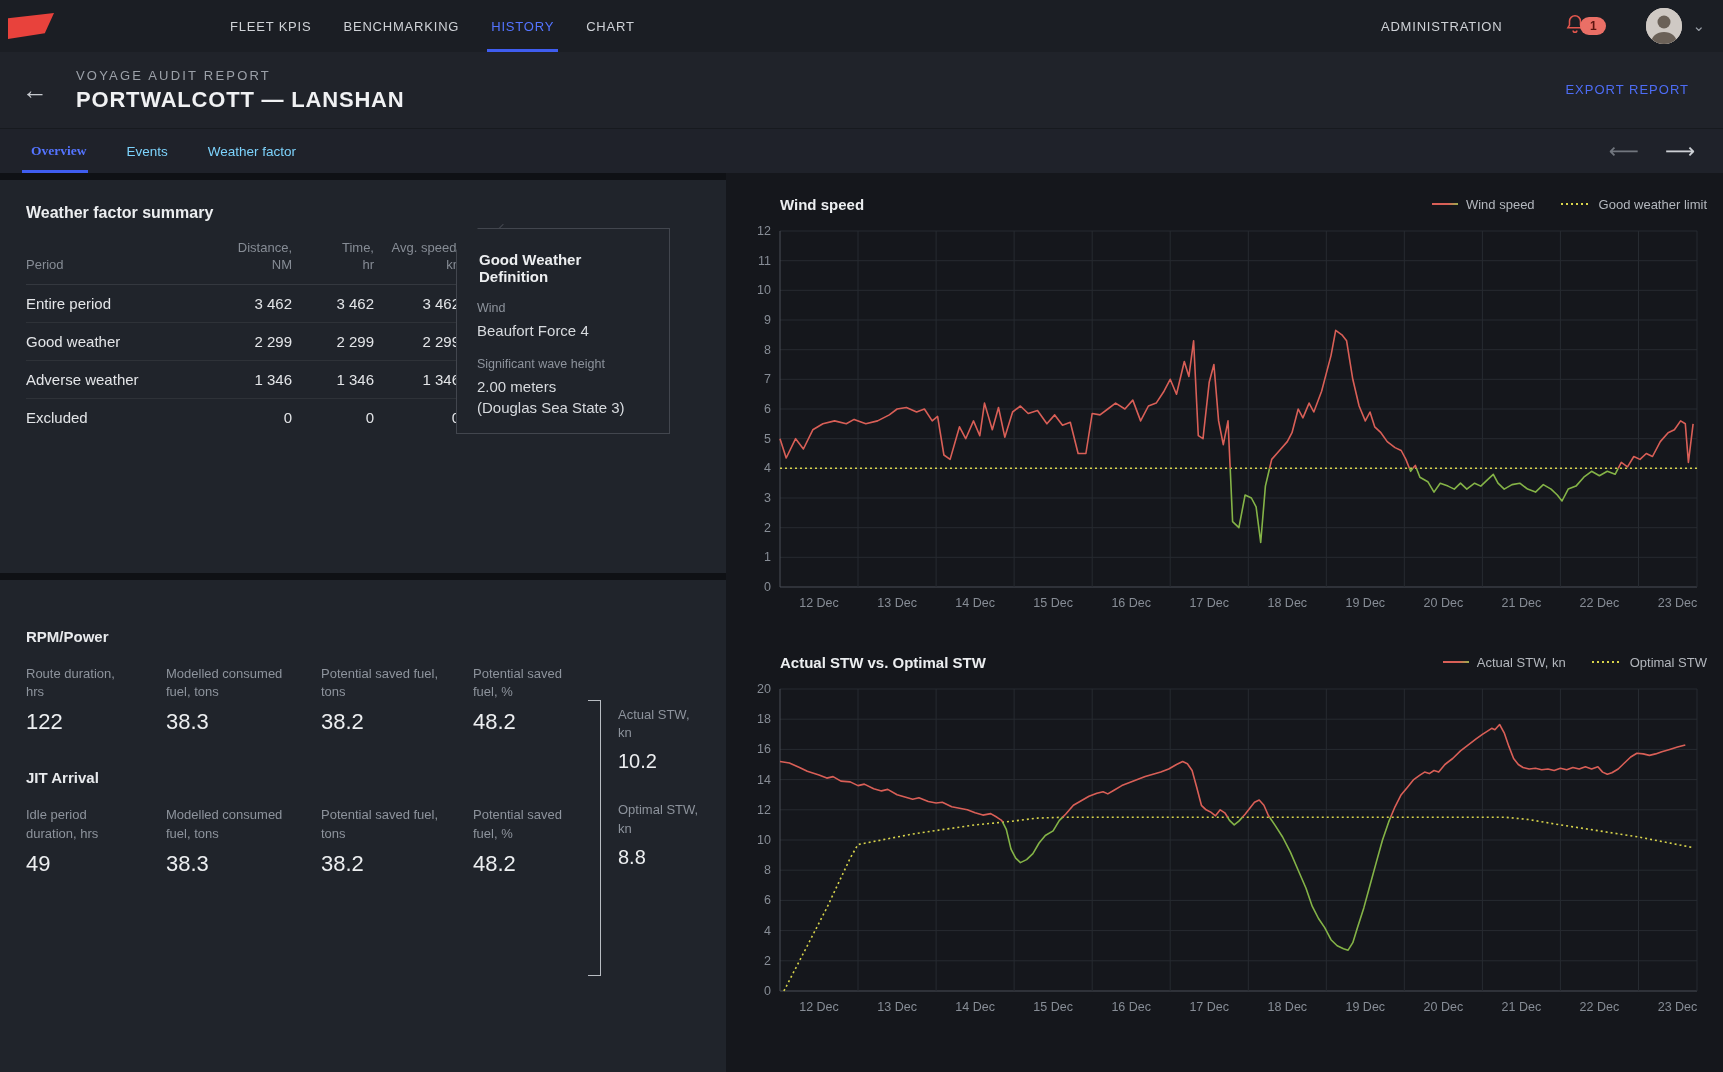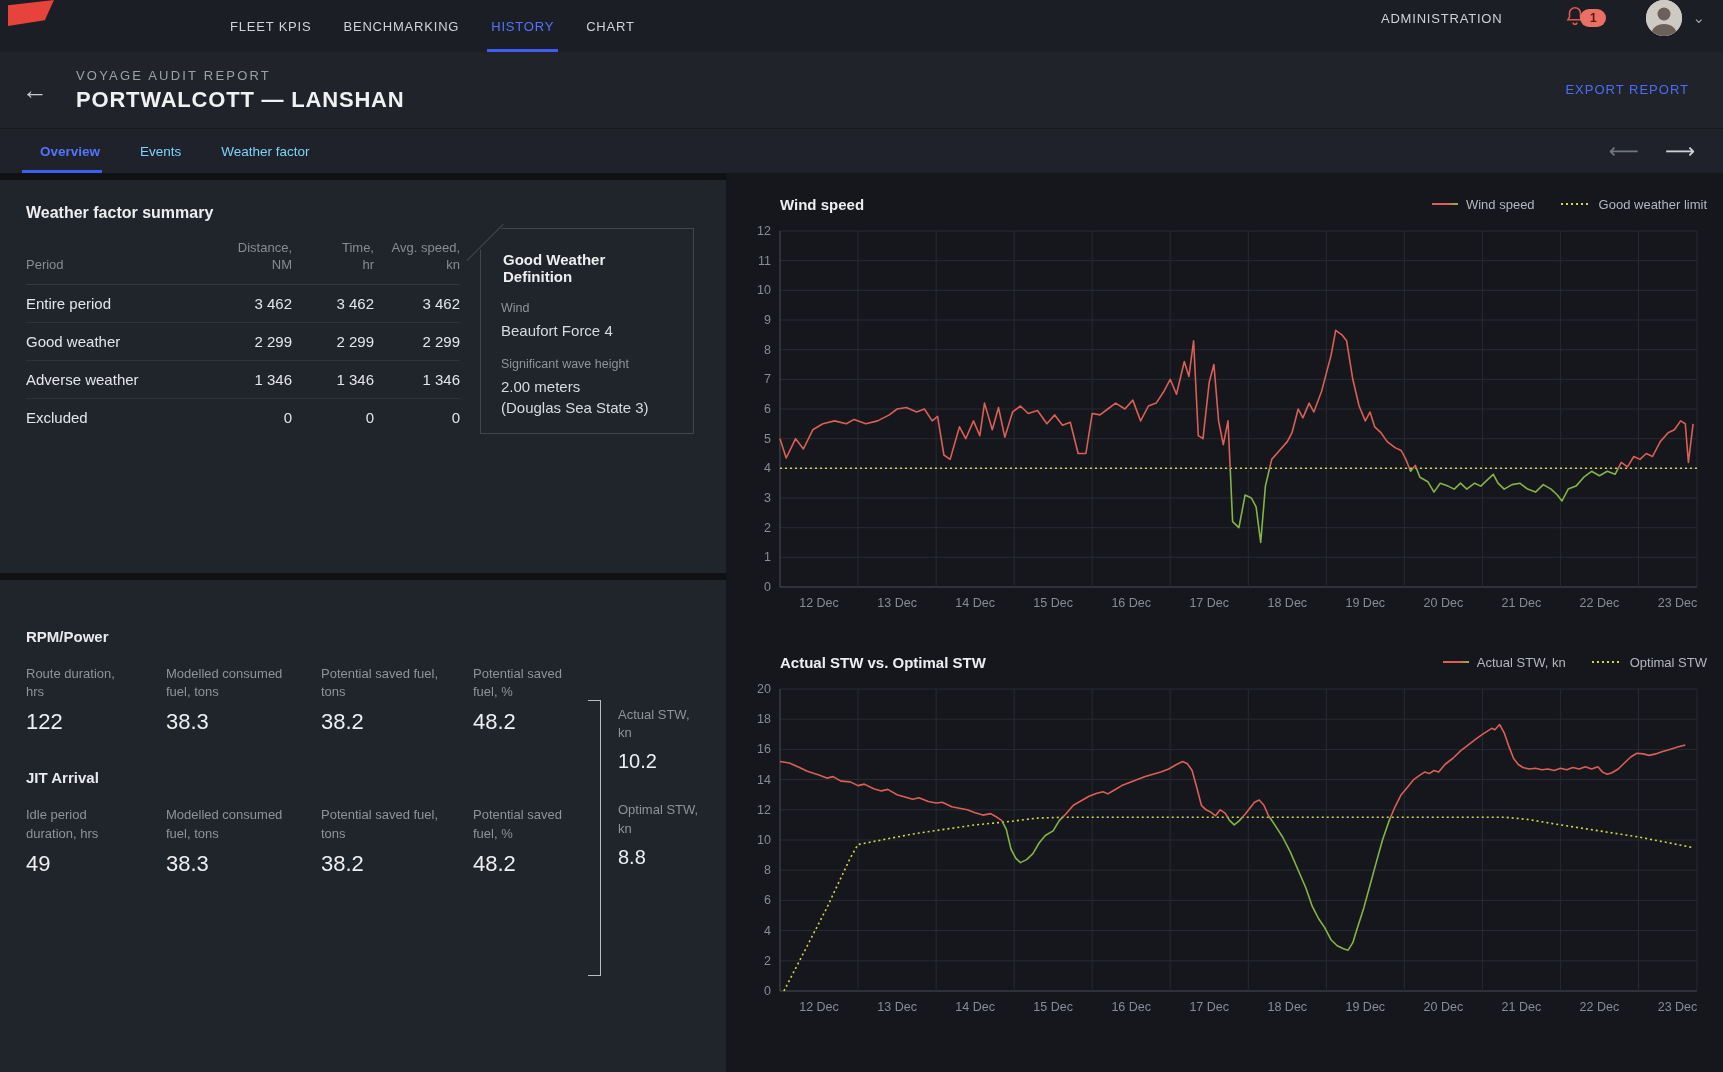--- a/index.html
+++ b/index.html
@@ -1,20 +1,20 @@
 <!DOCTYPE html>
 <html><head>
 <meta charset="utf-8">
 <style>
   * { margin:0; padding:0; box-sizing:border-box; }
   html,body { width:1723px; height:1072px; overflow:hidden; background:#0f1115;
     font-family:"Liberation Sans", sans-serif; color:#e7e9ec; }
 
   
-  .topnav { height:52px; background:#1b1e24; display:flex; align-items:flex-start; position:relative; }
+  .topnav { height:52px; background:#1b1e24; display:flex; align-items:center; position:relative; }
   .logo { width:46px; height:26px; margin-left:8px; background:#e8423c;
     clip-path:polygon(0 20%, 100% 0, 80% 78%, 0 100%); }
   .nav-items { display:flex; margin-left:160px; height:100%; }
   .nav-item { display:flex; align-items:center; padding:0 16px; font-size:13px; letter-spacing:.8px;
     color:#cfd2d7; cursor:pointer; position:relative; height:100%; }
   .nav-item.active { color:#5474ff; }
   .nav-item.active::after { content:""; position:absolute; left:12px; right:12px; bottom:0;
     height:3px; background:#3f5df0; }
   .nav-right { margin-left:auto; display:flex; align-items:center; padding-right:18px; }
   .admin-link { font-size:13px; letter-spacing:.8px; color:#cfd2d7; margin-right:46px; }
@@ -31,21 +31,21 @@
   .kicker { font-size:13px; letter-spacing:2.2px; color:#9ba0a8; margin-bottom:4px; }
   .voyage-title { font-size:22px; font-weight:700; letter-spacing:.8px; color:#f0f1f3; }
   .export-link { position:absolute; right:34px; top:30px; font-size:13px; letter-spacing:1px;
     color:#4d6cf5; cursor:pointer; }
 
   
   .tabbar { height:45px; background:#1f222a; border-top:1px solid #171a1f;
     display:flex; align-items:center; position:relative; }
   .tab { font-size:13.5px; color:#7dd3fc; padding:0 20px; height:100%; display:flex;
     align-items:center; cursor:pointer; position:relative; }
-  .tab:first-child { padding-left:40px; }
+  .tab:first-child { padding-left:31px;font-family:Liberation Serif, serif; }
   .tab.active { color:#5474ff; font-weight:700; }
   .tab.active::after { content:""; position:absolute; left:22px; right:18px; bottom:0;
     height:3px; background:#3f5df0; }
   .tab-arrows { margin-left:auto; padding-right:28px; display:flex; gap:26px; }
   .tab-arrow { font-size:21px; cursor:pointer; }
   .tab-arrow.prev { color:#71767e; }
   .tab-arrow.next { color:#cdd0d5; }
 
   
   .content { display:flex; height:899px; }
@@ -60,21 +60,21 @@
   .wtable th { font-size:13px; font-weight:400; color:#868c95; text-align:right;
     vertical-align:bottom; padding:6px 0 10px 0; white-space:pre-line; line-height:1.3;
     border-bottom:1px solid #34383f;margin-top:37px; }
   .wtable th:first-child { text-align:left; }
   .wtable td { font-size:15px; color:#e3e5e8; text-align:right; padding:10px 0;
     border-bottom:1px solid #2e3238; }
   .wtable td:first-child { text-align:left; }
   .wtable tr:last-child td { border-bottom:none; }
 
   
-  .gwd-box { position:absolute; left:480px; top:48px; width:214px; height:206px;
+  .gwd-box { position:absolute; left:456px; top:48px; width:214px; height:206px;
     border:1px solid #42464e; padding:22px 20px;
     clip-path:polygon(22px 0, 100% 0, 100% 100%, 0 100%, 0 22px); background:#20242b; }
   .gwd-diag { position:absolute; left:459px; top:62px; width:52px; height:1px;
     background:#42464e; transform:rotate(-45deg); }
   .gwd-title { font-size:15px; font-weight:700; color:#eceef0; margin-left:2px; }
   .gwd-label { font-size:12.5px; color:#8d939c; margin-top:16px; }
   .gwd-value { font-size:15px; color:#d7dade; margin-top:6px; line-height:1.35; white-space:pre-line; }
 
   
   .opt-section-label { font-size:15px; font-weight:700; color:#e8eaed; margin-top:24px; }

